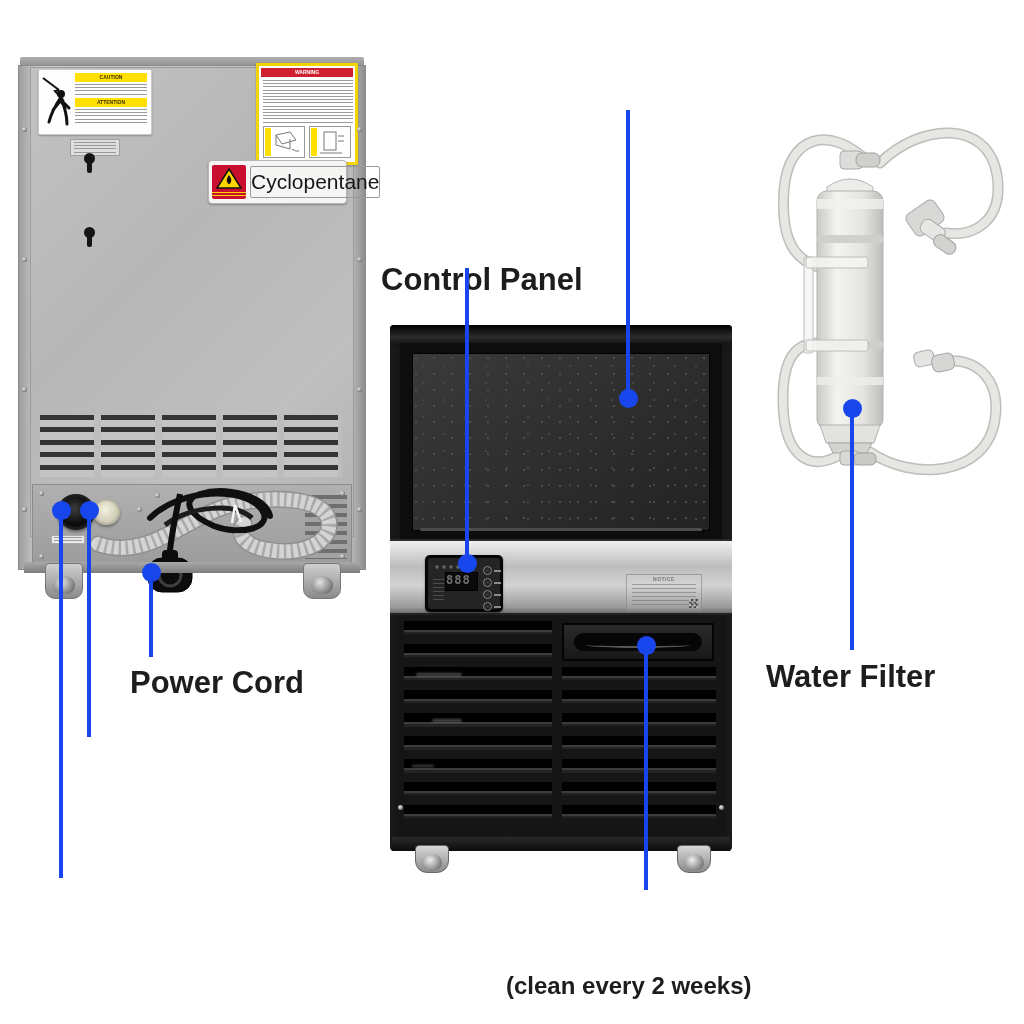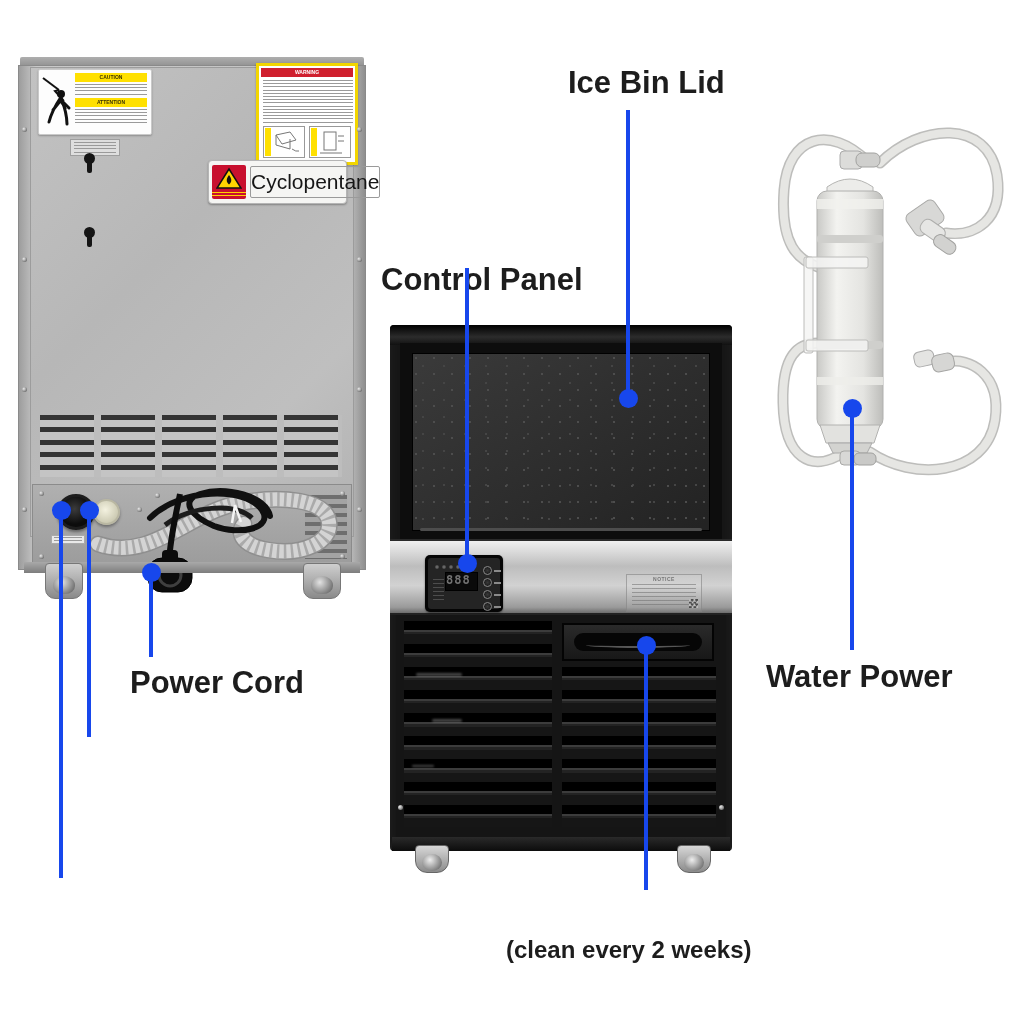--- a/index.html
+++ b/index.html
@@ -330,39 +330,38 @@
       <rect x="84" y="358" width="22" height="12" rx="5" fill="#c9c9c7" stroke="#a0a09e"></rect>
 
       <g fill="rgba(245,245,243,.85)" stroke="#bcbcba">
         <rect x="34" y="162" width="9" height="96" rx="2"></rect>
         <rect x="36" y="162" width="62" height="11" rx="2"></rect>
         <rect x="36" y="245" width="62" height="11" rx="2"></rect>
       </g>
     </g>
   </svg>
 
-  <div class="callout-label" style="left:568px;top:66px;">Ice Bin Lid</div>
   <div class="callout-line" style="left:626px;top:110px;height:288px;"></div>
   <div class="callout-dot" style="left:619px;top:389px;"></div>
 
   <div class="callout-label" style="left:381px;top:228px;margin-top:35px;">Control Panel</div>
   <div class="callout-line" style="left:465px;top:268px;height:296px;"></div>
   <div class="callout-dot" style="left:458px;top:554px;"></div>
 
   <div class="callout-dot" style="left:843px;top:399px;"></div>
   <div class="callout-line" style="left:850px;top:408px;height:242px;"></div>
-  <div class="callout-label" style="left:766px;top:660px;">Water Power</div>
+  <div class="callout-label" style="left:766px;top:660px;">Water Filter</div>
 
   <div class="callout-dot" style="left:142px;top:563px;"></div>
   <div class="callout-line" style="left:149px;top:572px;height:85px;"></div>
   <div class="callout-label" style="left:130px;top:666px;">Power Cord</div>
 
   <div class="callout-dot" style="left:80px;top:501px;"></div>
   <div class="callout-line" style="left:87px;top:510px;height:227px;"></div>
 
   <div class="callout-dot" style="left:52px;top:501px;"></div>
   <div class="callout-line" style="left:59px;top:510px;height:368px;"></div>
 
   <div class="callout-dot" style="left:637px;top:636px;"></div>
   <div class="callout-line" style="left:644px;top:645px;height:245px;"></div>
-  <div class="callout-sub" style="left:506px;top:936px;text-align:center;">(clean every 2 weeks)</div>
+  <div class="callout-sub" style="left:506px;top:972px;text-align:center;">(clean every 2 weeks)</div>
 
 </div>
 
 </body></html>

